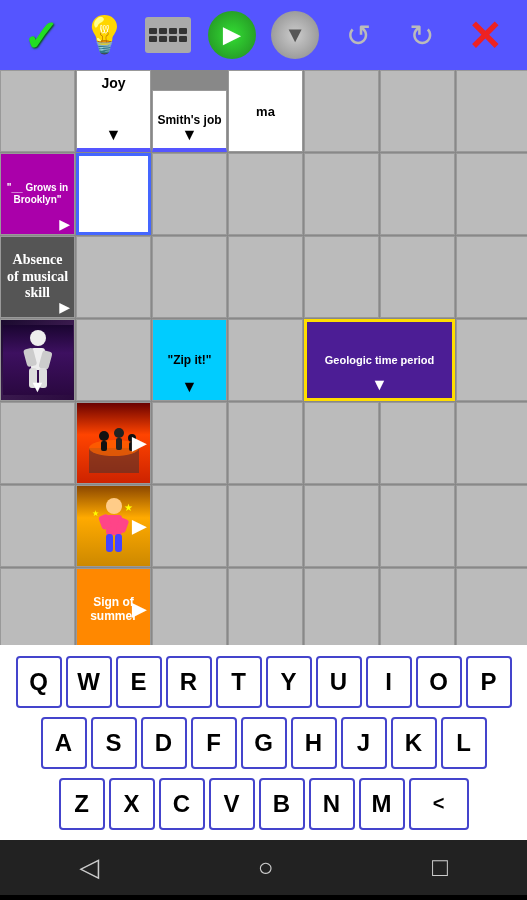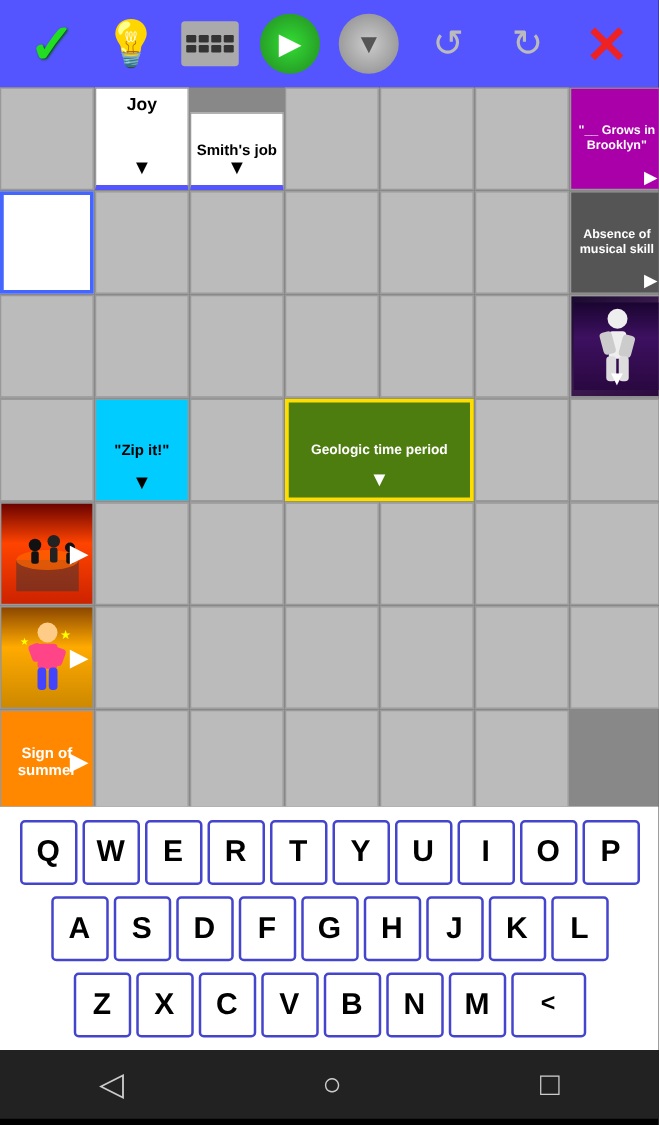--- a/index.html
+++ b/index.html
@@ -286,20 +286,23 @@
     <div class="cell header-joy" style="flex-direction:column; justify-content:flex-start; padding-top:4px; border-bottom: 4px solid #5555ff;">
       <span style="font-size:14px; font-weight:bold; color:#000;">Joy</span>
       <span style="position:absolute; bottom:4px; left:50%; transform:translateX(-50%); font-size:16px; color:#000;">▼</span>
     </div>
 
     <div class="cell header-smiths" style="flex-direction:column; justify-content:center; border-bottom: 4px solid #5555ff; padding: 4px; margin-top: 20px;">
       <span style="font-size:12px; font-weight:bold; color:#000; text-align:center;">Smith's job</span>
       <span style="position:absolute; bottom:4px; left:50%; transform:translateX(-50%); font-size:16px; color:#000;">▼</span>
     </div>
 
+    <div class="cell cell-white">
+      <span style="font-size:13px; font-weight:bold; color:#000;">ma</span>
+    </div>
 
     <div class="cell"></div>
 
     <div class="cell"></div>
 
     <div class="cell"></div>
 
     <div class="cell cell-purple" style="padding:3px; flex-direction:column; align-items:flex-start; justify-content:center;">
       <span class="cell-label" style="font-size:10px;">"__ Grows in Brooklyn"</span>
       <span class="cell-arrow" style="color:#fff; bottom:2px; right:4px;">▶</span>
@@ -307,21 +310,21 @@
 
     <div class="cell cell-blue-border"></div>
 
     <div class="cell"></div>
     <div class="cell"></div>
     <div class="cell"></div>
     <div class="cell"></div>
     <div class="cell"></div>
 
     <div class="cell" style="background:#555; padding:3px; flex-direction:column; align-items:flex-start; justify-content:center;">
-      <span class="cell-label" style="font-size:10px; color:#fff;">Absence of musical skill</span>
+      <span class="cell-label" style="font-size:14px; color:#fff;font-family:Liberation Serif, serif;">Absence of musical skill</span>
       <span class="cell-arrow" style="color:#fff; bottom:2px; right:4px;">▶</span>
     </div>
 
     <div class="cell"></div>
     <div class="cell"></div>
     <div class="cell"></div>
     <div class="cell"></div>
     <div class="cell"></div>
     <div class="cell"></div>
 
@@ -342,21 +345,21 @@
 
     <div class="cell"></div>
 
     <div class="cell cell-cyan" style="flex-direction:column;">
       <span style="font-size:12px; font-weight:bold; color:#000; text-align:center;">"Zip it!"</span>
       <span style="position:absolute; bottom:4px; left:50%; transform:translateX(-50%); font-size:16px; color:#000;">▼</span>
     </div>
 
     <div class="cell"></div>
 
-    <div class="cell cell-gold-border" style="grid-column: span 2; background:#4d7c0f; border: 3px solid #ffdd00; flex-direction:column; padding:4px;">
+    <div class="cell cell-gold-border" style="grid-column: span 2; background:#4c1d95; border: 3px solid #ffdd00; flex-direction:column; padding:4px;">
       <span style="font-size:11px; font-weight:bold; color:#fff; text-align:center;">Geologic time period</span>
       <span style="position:absolute; bottom:4px; left:50%; transform:translateX(-50%); font-size:16px; color:#fff;">▼</span>
     </div>
 
     <div class="cell"></div>
 
     <div class="cell"></div>
 
     <div class="cell photo-cell-2" style="position:relative; padding:0; overflow:hidden;">
       <div style="width:75px; height:82px; background: linear-gradient(180deg, #660000 0%, #ff4400 40%, #cc2200 100%); display:flex; align-items:center; justify-content:center;">

